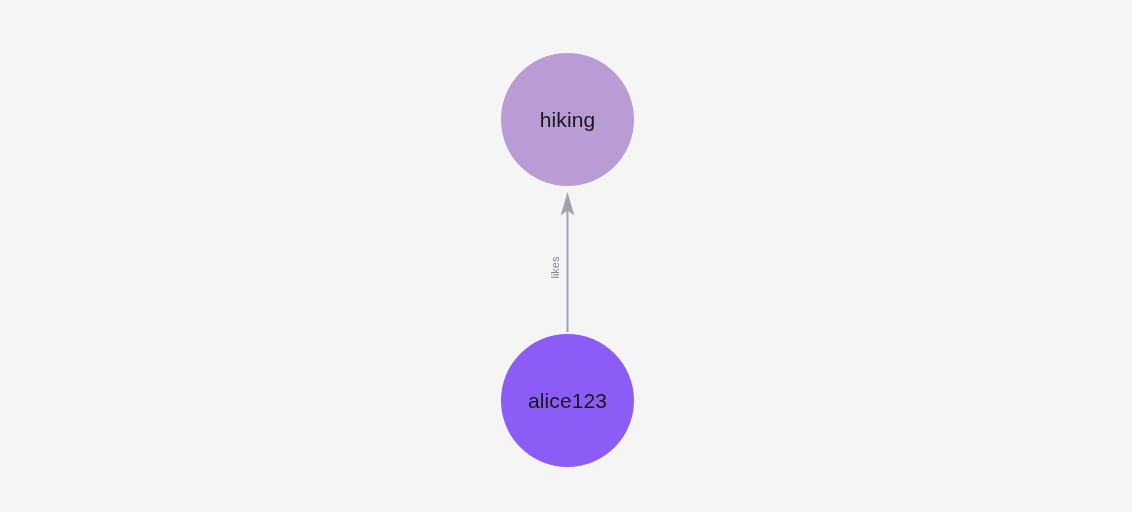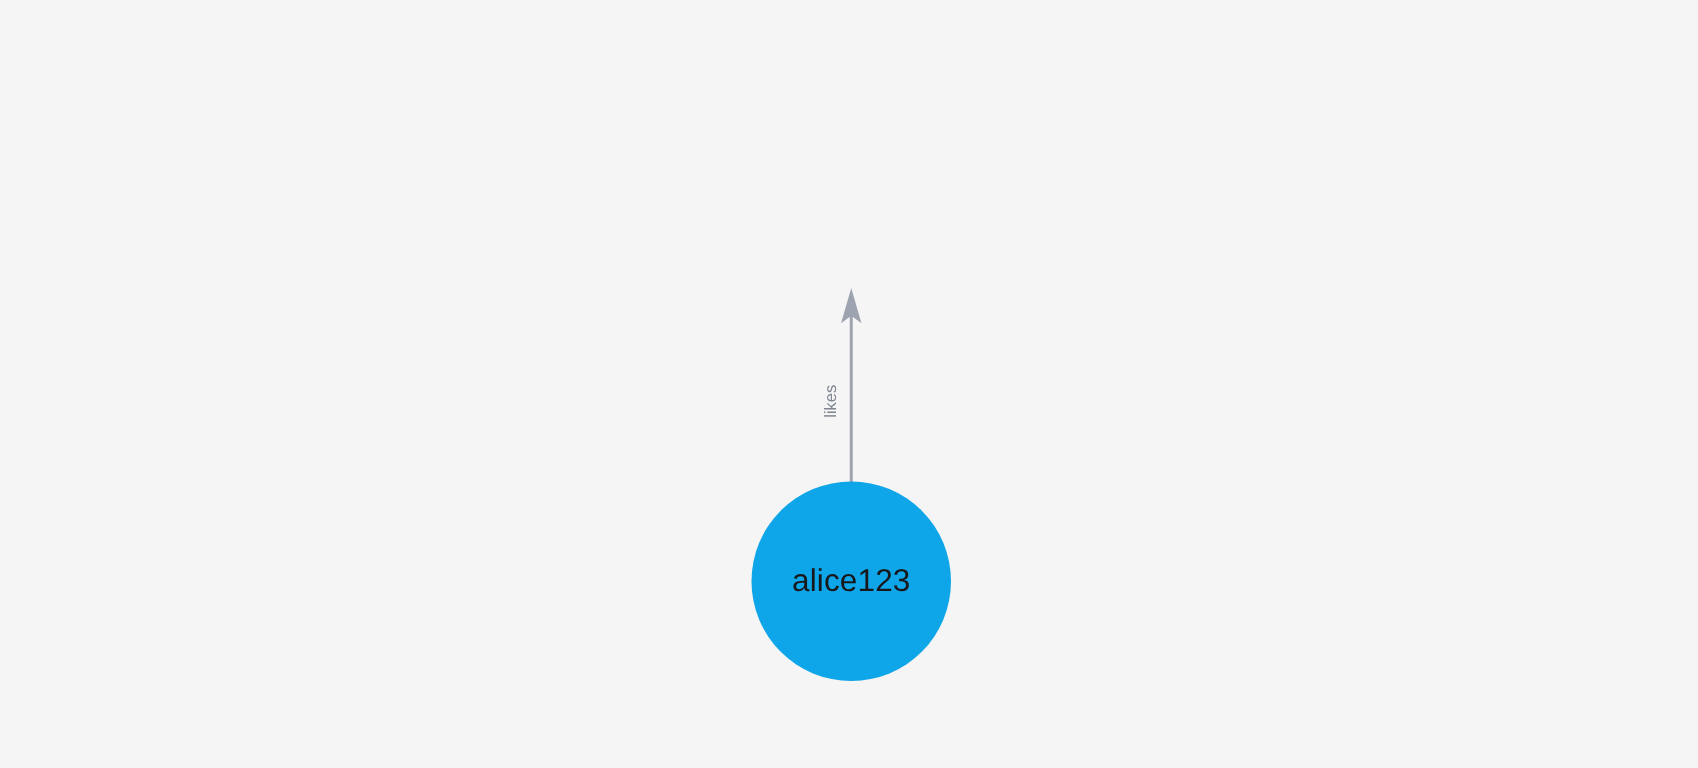--- a/index.html
+++ b/index.html
@@ -44,24 +44,24 @@
   }
   #node-hiking {
     left: 501px;
     top: 53px;
     width: 133px;
     height: 133px;
     background: #b99cd6;
   }
   #node-alice123 {
     left: 501px;
-    top: 321px;
+    top: 334px;
     width: 133px;
     height: 133px;
-    background: #0ea5e9;
+    background: #8b5cf6;
   }
   .edge-label {
     position: absolute;
     font-size: 11px;
     color: #808592;
     white-space: nowrap;
     transform-origin: 50% 50%;
     transform: rotate(-90deg);
     user-select: none;
     line-height: 1;
@@ -80,18 +80,21 @@
 
   <svg class="edge-layer" viewBox="0 0 1132 512" width="1132" height="512" xmlns="http://www.w3.org/2000/svg">
     <g>
       <line x1="567.5" y1="332" x2="567.5" y2="198" stroke="#9ea3b0" stroke-width="2"></line>
       <polygon points="567.5,192 574.3,215.5 567.5,210.5 560.7,215.5" fill="#9ea3b0"></polygon>
     </g>
   </svg>
 
   <div id="edge-label-likes" class="edge-label">likes</div>
 
+  <div id="node-hiking" class="node">
+    <span class="node-label">hiking</span>
+  </div>
 
   <div id="node-alice123" class="node">
     <span class="node-label">alice123</span>
   </div>
 
 </div>
 
 </body></html>

